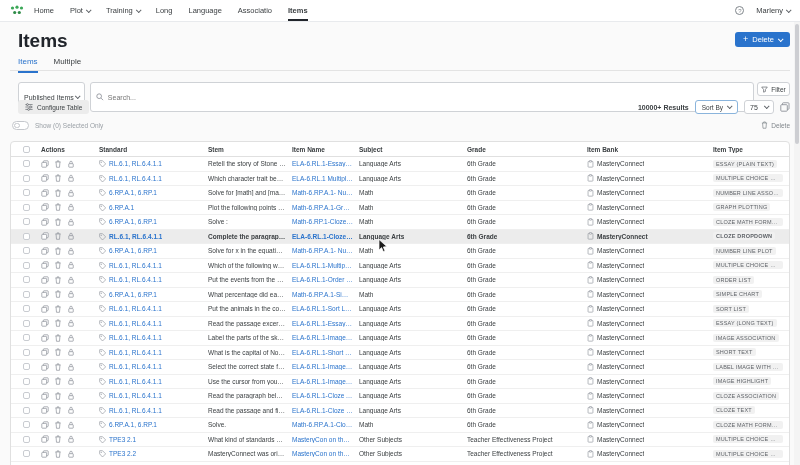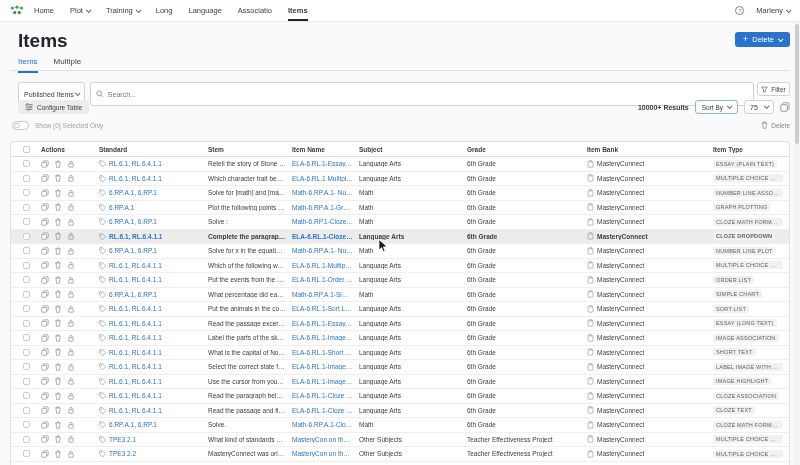--- a/index.html
+++ b/index.html
@@ -24,21 +24,21 @@
   .create-btn { position:absolute; top:32px; right:10px; height:15px; background:#2a73cc; color:#fff;
     border:none; border-radius:3px; font-size:7.5px; display:flex; align-items:center; gap:4px;
     padding:0 8px; cursor:pointer; font-family:inherit; }
   .plus { font-size:9px; line-height:7px; }
 
   .tabs { position:absolute; top:57px; left:18px; display:flex; gap:16px; }
   .tab { font-size:8px; padding-bottom:5px; cursor:pointer; color:#3c4043; }
   .tab.active { color:#2a73cc; border-bottom:2px solid #2a73cc; }
   .tabs-rule { position:absolute; top:70px; left:10px; right:10px; height:1px; background:#e3e3e3; }
 
-  .filter-row { position:absolute; top:82px; left:18px; right:10px; height:24px; display:flex; gap:5px; }
+  .filter-row { position:absolute; top:82px; left:18px; right:10px; height:30px; display:flex; gap:5px; }
   .select { background:#fff; border:1px solid #cfd2d6; border-radius:3px; font-size:7px; color:#3c4043;
     display:flex; align-items:center; justify-content:space-between; padding:0 5px; cursor:pointer; }
   .pub-select { width:67px; }
   .searchbox { flex:1; background:#fff; border:1px solid #cfd2d6; border-radius:3px;
     display:flex; align-items:center; gap:4px; padding:0 5px; margin-right:36px; }
   .searchbox input { border:none; outline:none; font-size:7px; width:100%; background:transparent;
     font-family:inherit; color:#3c4043; }
   .filter-btn { position:absolute; right:0; top:0; width:33px; height:14px; background:#fff;
     border:1px solid #cfd2d6; border-radius:3px; font-size:6.5px; color:#3c4043;
     display:flex; align-items:center; justify-content:center; gap:3px; cursor:pointer; font-family:inherit; }

